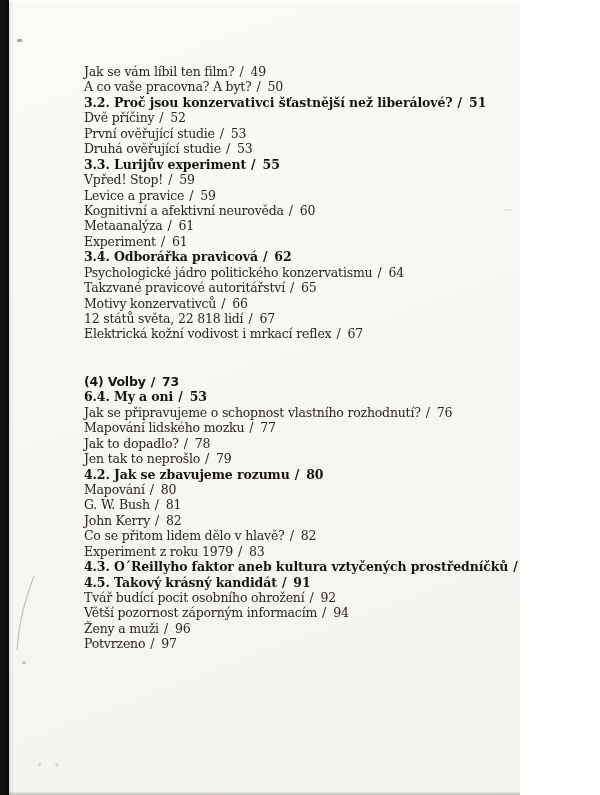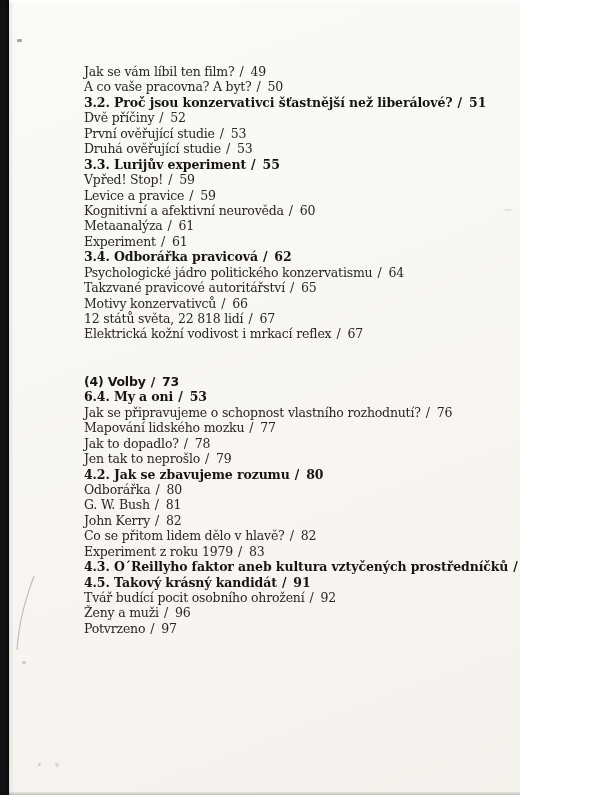--- a/index.html
+++ b/index.html
@@ -108,28 +108,29 @@
       <div class="line entry"><span>Motivy konzervativců</span><span class="sep">/</span><span>66</span></div>
       <div class="line entry"><span>12 států světa, 22 818 lidí</span><span class="sep">/</span><span>67</span></div>
       <div class="line entry"><span>Elektrická kožní vodivost i mrkací reflex</span><span class="sep">/</span><span>67</span></div>
       <div class="line chapter gap"><span>(4) Volby</span><span class="sep">/</span><span>73</span></div>
       <div class="line subchapter"><span>6.4. My a oni</span><span class="sep">/</span><span>53</span></div>
       <div class="line entry"><span>Jak se připravujeme o schopnost vlastního rozhodnutí?</span><span class="sep">/</span><span>76</span></div>
       <div class="line entry"><span>Mapování lidského mozku</span><span class="sep">/</span><span>77</span></div>
       <div class="line entry"><span>Jak to dopadlo?</span><span class="sep">/</span><span>78</span></div>
       <div class="line entry"><span>Jen tak to neprošlo</span><span class="sep">/</span><span>79</span></div>
       <div class="line subchapter"><span>4.2. Jak se zbavujeme rozumu</span><span class="sep">/</span><span>80</span></div>
-      <div class="line entry"><span>Odborářka</span><span class="sep">/</span><span>80</span></div>
+      <div class="line entry"><span>Mapování</span><span class="sep">/</span><span>80</span></div>
       <div class="line entry"><span>G. W. Bush</span><span class="sep">/</span><span>81</span></div>
       <div class="line entry"><span>John Kerry</span><span class="sep">/</span><span>82</span></div>
       <div class="line entry"><span>Co se přitom lidem dělo v hlavě?</span><span class="sep">/</span><span>82</span></div>
       <div class="line entry"><span>Experiment z roku 1979</span><span class="sep">/</span><span>83</span></div>
       <div class="line subchapter"><span>4.3. O´Reillyho faktor aneb kultura vztyčených prostředníčků</span><span class="sep">/</span><span>85</span></div>
       <div class="line subchapter"><span>4.5. Takový krásný kandidát</span><span class="sep">/</span><span>91</span></div>
       <div class="line entry"><span>Tvář budící pocit osobního ohrožení</span><span class="sep">/</span><span>92</span></div>
+      <div class="line entry"><span>Větší pozornost záporným informacím</span><span class="sep">/</span><span>94</span></div>
       <div class="line entry"><span>Ženy a muži</span><span class="sep">/</span><span>96</span></div>
       <div class="line entry"><span>Potvrzeno</span><span class="sep">/</span><span>97</span></div>
     </div>
 
   <div class="speck sp1"></div>
   <div class="speck sp2"></div>
   <div class="speck sp3"></div>
   <div class="speck sp4"></div>
   <div class="speck sp5"></div>
   <div class="speck sp6"></div>

